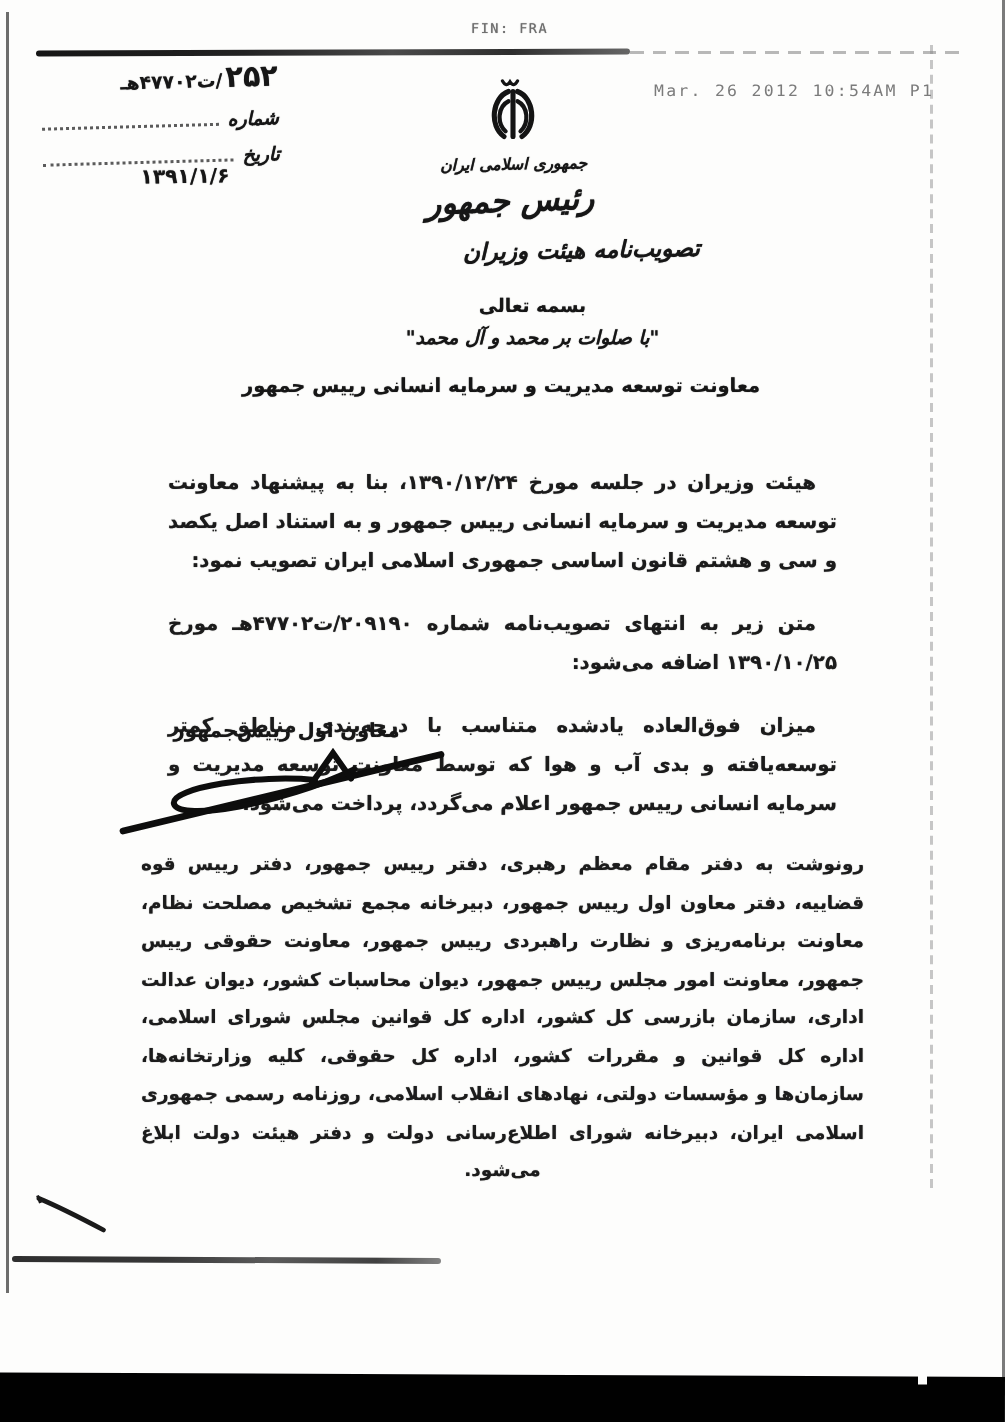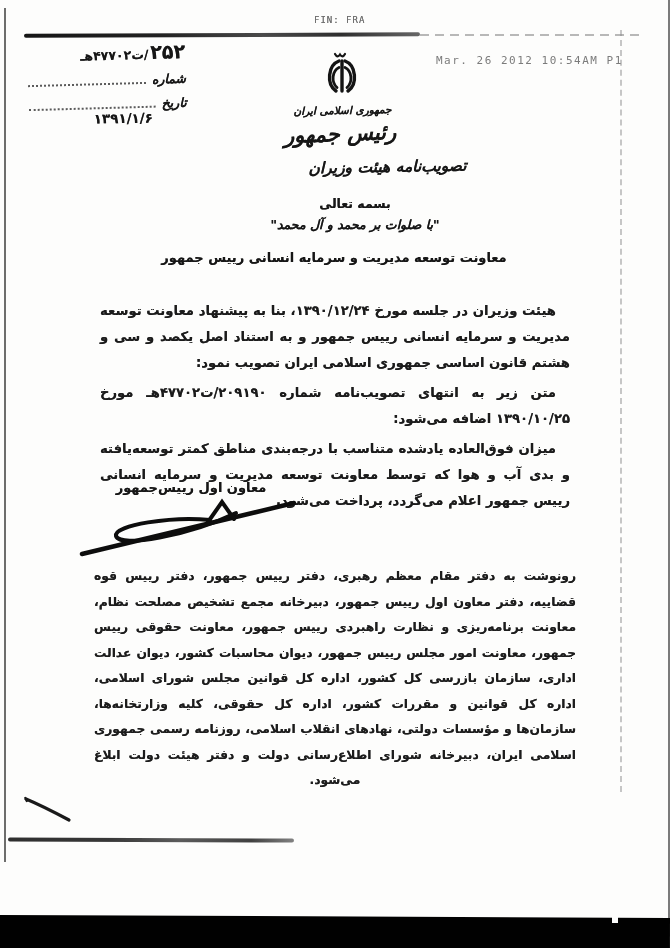--- a/index.html
+++ b/index.html
@@ -50,21 +50,21 @@
   .besmele{position:absolute;left:240px;top:196px;width:230px;text-align:center;
     font-size:12.5px;font-weight:700;}
   .salawat{position:absolute;left:190px;top:217px;width:330px;text-align:center;
     font-size:12.5px;font-weight:700;font-style:italic;}
   
   .rtl{direction:rtl;unicode-bidi:isolate;}
   .addressee{position:absolute;right:96px;top:250px;width:480px;text-align:center;
     font-size:13px;font-weight:700;}
   .body-text{position:absolute;right:96px;top:294px;width:478px;text-align:justify;
     font-size:13.2px;font-weight:700;line-height:26px;color:#1b1b1b;}
-  .body-text p{margin:4px;text-indent:14px;}
+  .body-text p{margin:16px;text-indent:14px;}
   .body-text p.p2{margin-top:1px;}
   .signature-block{position:absolute;left:96px;top:468px;width:190px;text-align:center;}
   .signature-name{font-size:13px;font-weight:700;}
   .signature-title{font-size:13px;font-weight:700;margin-top:12px;}
   .signature-scrawl{position:absolute;left:68px;top:486px;}
   .distribution{position:absolute;right:94px;top:564px;width:482px;text-align:justify;
     text-align-last:center;font-size:12.3px;font-weight:700;line-height:25.5px;color:#1c1c1c;}
   
   .ink{text-shadow:0 0 .6px rgba(20,20,20,.7);}
 </style>

